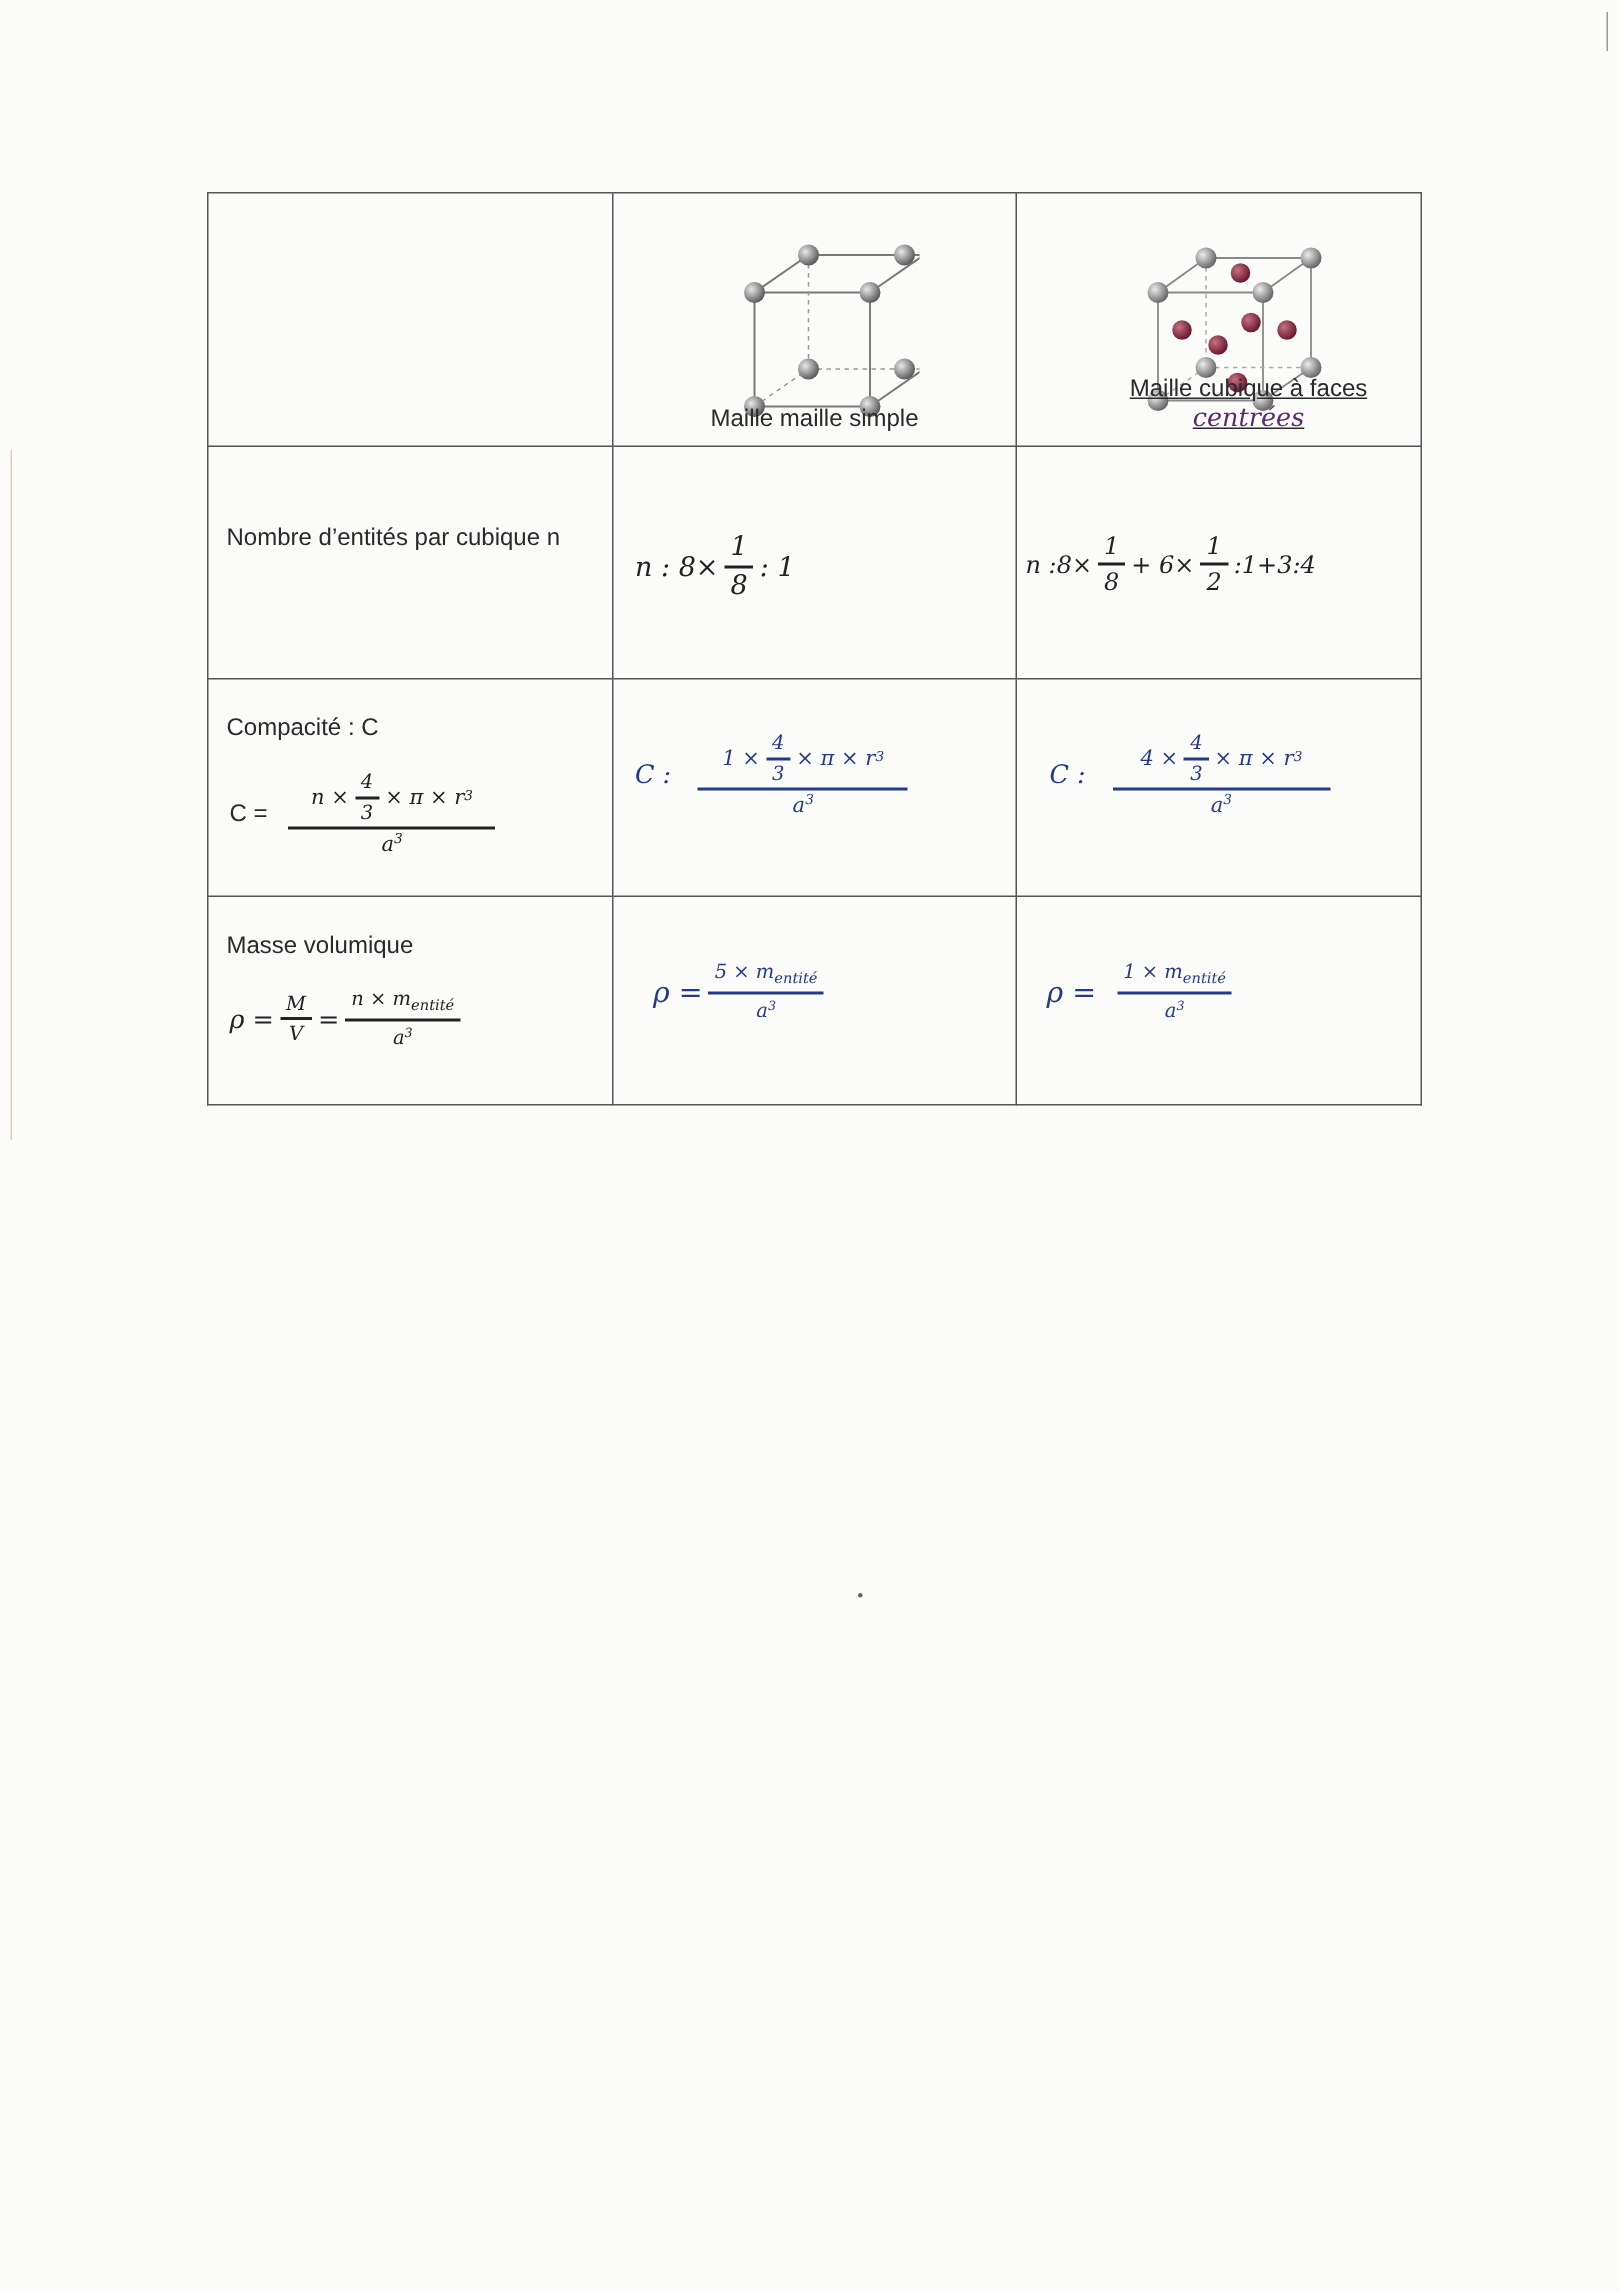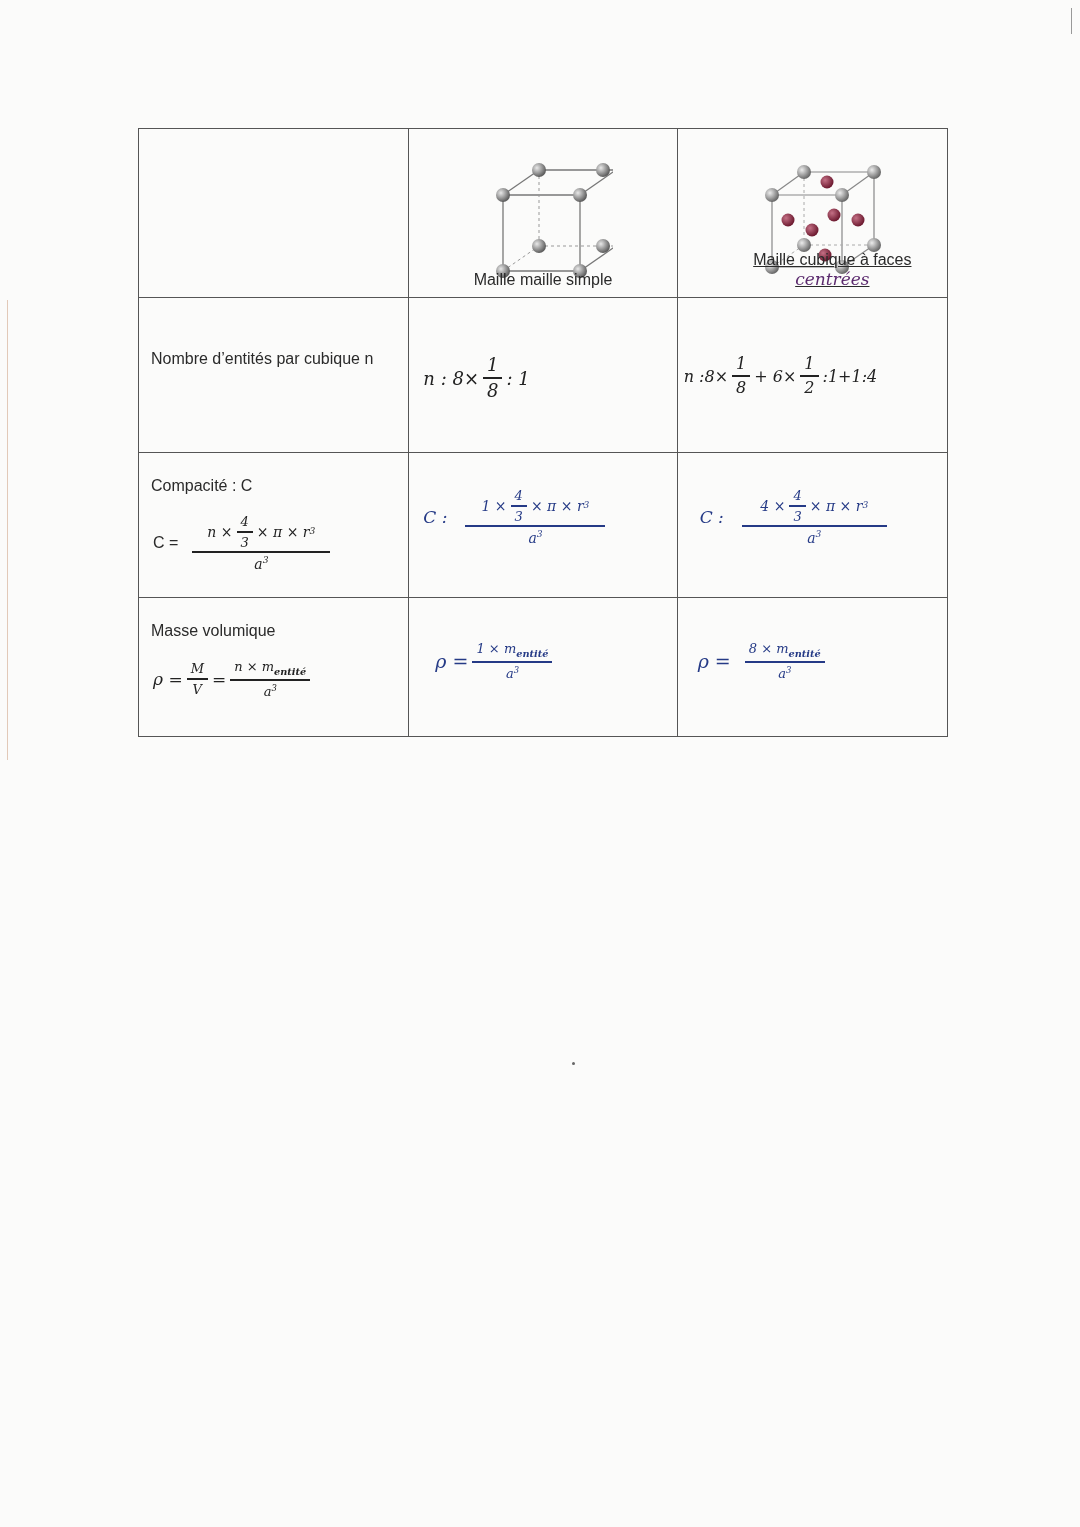--- a/index.html
+++ b/index.html
@@ -35,21 +35,21 @@
 
   .label { position: absolute; left: 12px; top: 18px; }
   .label-mid { position: absolute; left: 12px; top: 50px; }
 
   .frac { display: inline-flex; flex-direction: column; align-items: center; vertical-align: middle; margin: 0 4px; }
   .frac .num { padding: 0 4px 2px; line-height: 1.05; }
   .frac .den { padding-top: 3px; line-height: 1.05; }
   .frac .bar { align-self: stretch; border-top: 2px solid currentColor; }
   .small-frac { font-size: 13px; }
   .sup { font-size: 0.65em; vertical-align: super; }
-  .sub { font-size: 0.75em; vertical-align: sub; font-weight: bold; }
+  .sub { font-size: 0.75em; vertical-align: sub; }
 
   .formula { position: absolute; left: 14px; white-space: nowrap; display: flex; align-items: center; }
 </style>
 </head>
 <body>
 
 <div class="margin-line"></div>
 <div class="edge-line"></div>
 <div class="dot"></div>
 
@@ -184,21 +184,21 @@
         </span>
         <span>+</span>&nbsp;
         <span>6</span>
         <span>×</span>
         <span class="frac">
           <span class="num">1</span>
               <span class="bar"></span>
           <span class="den">2</span>
         </span>
         <span>:</span>
-        <span>1+1</span>
+        <span>1+3</span>
         <span>:</span>
         <span>4</span>
       </div>
     </td>
   </tr>
 
   <tr class="r2">
     <td>
       <span class="print label" style="top:24px">Compacité : C</span>
       <div class="formula" style="top:62px;">
@@ -274,31 +274,31 @@
           <span class="num"><span>n × m</span><span class="sub">entité</span></span>
           <span class="bar"></span>
           <span class="den"><span>a</span><span class="sup">3</span></span>
         </span>
       </div>
     </td>
     <td>
       <div class="formula hand" style="top:44px; left:26px; font-size:19px;">
         <span>ρ =</span>
         <span class="frac" style="font-size:13px">
-          <span class="num"><span>1 × m</span><span class="sub">entité</span></span>
+          <span class="num"><span>5 × m</span><span class="sub">entité</span></span>
           <span class="bar"></span>
           <span class="den"><span>a</span><span class="sup">3</span></span>
         </span>
       </div>
     </td>
     <td>
       <div class="formula hand" style="top:44px; left:20px; font-size:19px;">
         <span>ρ =</span>
         <span class="frac" style="font-size:13px; margin-left:14px;">
-          <span class="num"><span>8 × m</span><span class="sub">entité</span></span>
+          <span class="num"><span>1 × m</span><span class="sub">entité</span></span>
           <span class="bar"></span>
           <span class="den"><span>a</span><span class="sup">3</span></span>
         </span>
       </div>
     </td>
   </tr>
 </tbody>
   </table>
 
 </body></html>

